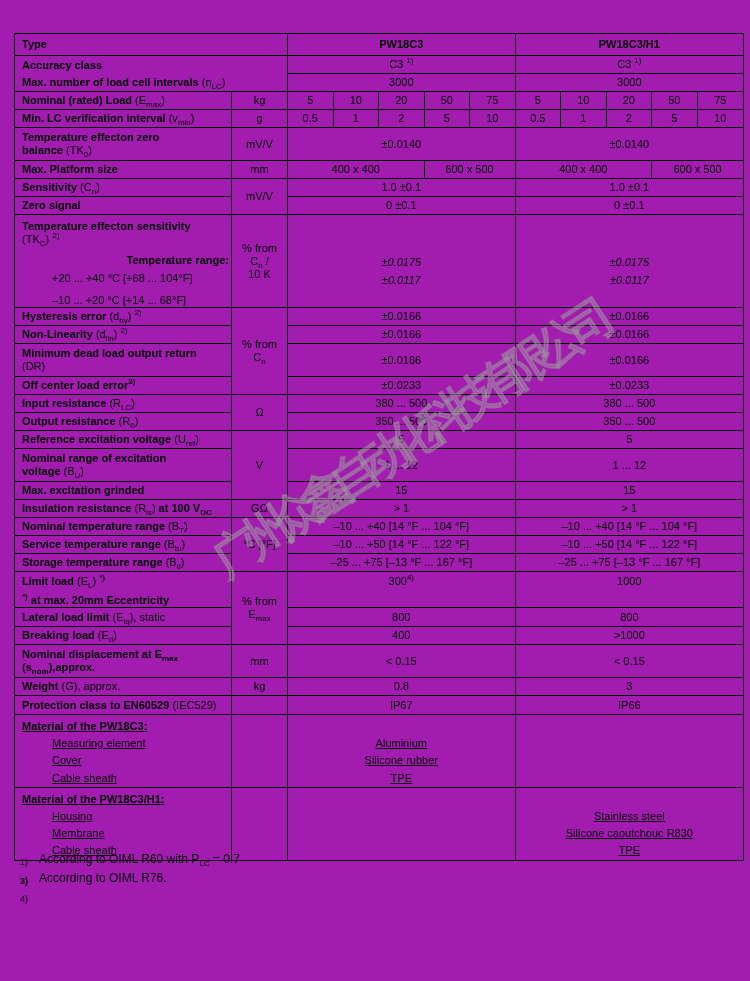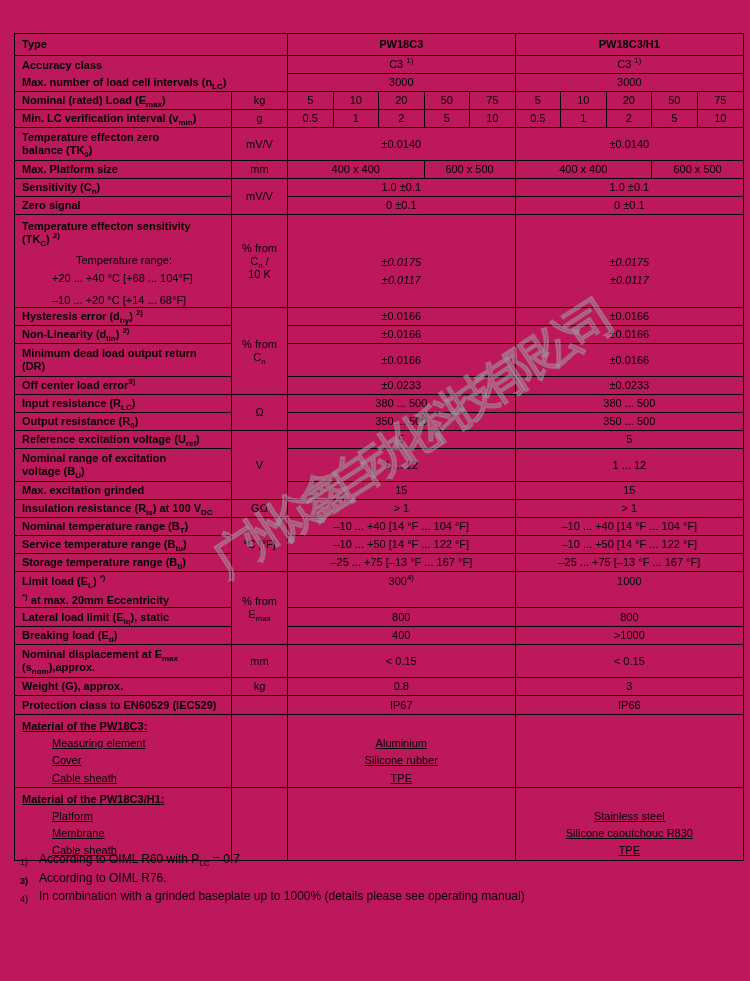--- a/index.html
+++ b/index.html
@@ -1,35 +1,35 @@
 <!DOCTYPE html>
 <html><head>
 <meta charset="utf-8">
 <style>
   html,body{margin:0;padding:0;background:#fff;}
-  .page{position:relative;width:750px;height:981px;background:#be185d;overflow:hidden;
+  .page{position:relative;width:750px;height:981px;background:#a21caf;overflow:hidden;
         font-family:"Liberation Sans","DejaVu Sans",sans-serif;color:#000;}
   table.spec{position:absolute;left:14px;top:33px;width:728px;table-layout:fixed;
              border-collapse:separate;border-spacing:0;border:1.5px solid #000;font-size:11px;}
   td{border-right:1px solid #000;border-bottom:1px solid #000;box-sizing:border-box;
      padding:0 2px;text-align:center;vertical-align:middle;line-height:13px;overflow:hidden;}
   td:last-child{border-right:0;}
   tr.rlast td{border-bottom:0;}
   td.lab{text-align:left;font-weight:bold;padding-left:7px;}
   td.nb{border-bottom:0;}
   td.vt{vertical-align:top;padding-top:3px;margin-left:7px;}
   td.vb{vertical-align:bottom;padding-bottom:18px;font-style:italic;}
-  .rg{font-weight:bold;}
+  .rg{font-weight:normal;}
   sub,sup{font-size:8px;line-height:0;}
   .bigcell{font-weight:bold;}
   .w150{max-width:152px;}
   .w170{max-width:172px;}
   .w145{max-width:146px;}
   .w178{max-width:178px;}
-  .ind-a{padding-left:54px;font-weight:normal;}
+  .ind-a{padding-left:54px;font-weight:bold;text-align:right;}
   .ind-b{padding-left:30px;font-weight:normal;}
   .ind2{padding-left:30px;font-weight:normal;}
   .tkc-l1{margin-top:2px;}
   .tkc-sub1{margin-top:8px;}
   .tkc-sub2{margin-top:5px;}
   .tkc-sub3{margin-top:9px;}
   .tkc-val{line-height:18px;}
   .lim2{margin-top:6px;}
   .matline{height:17.2px;line-height:17.2px;text-decoration:underline;}
   .footnotes{position:absolute;left:14px;top:851px;width:728px;font-size:12px;}
@@ -314,21 +314,21 @@
     <div class="matline">Aluminium</div>
     <div class="matline">Silicone rubber</div>
     <div class="matline">TPE</div>
   </td>
   <td colspan="5"></td>
 </tr>
 
 <tr class="rlast" style="height:71px">
   <td class="lab vt">
     <div class="matline">Material of the PW18C3/H1:</div>
-    <div class="matline ind2">Platform</div>
+    <div class="matline ind2">Housing</div>
     <div class="matline ind2">Membrane</div>
     <div class="matline ind2">Cable sheath</div>
   </td>
   <td></td>
   <td colspan="5"></td>
   <td class="vt" colspan="5">
     <div class="matline"></div>
     <div class="matline">Stainless steel</div>
     <div class="matline">Silicone caoutchouc R830</div>
     <div class="matline">TPE</div>
@@ -345,19 +345,18 @@
   </div>
   <div class="fn">
     <span class="fnm">2)</span>
   </div>
   <div class="fn">
     <span class="fnm">3)</span>
     <span>According to OIML R76.</span>
   </div>
   <div class="fn">
     <span class="fnm">4)</span>
-    <span>In combination with a grinded baseplate up to 1000% (details please see operating manual)</span>
   </div>
 </div>
 
 <div class="watermark">广州众鑫自动化科技有限公司</div>
 
 </div>
 
 </body></html>

